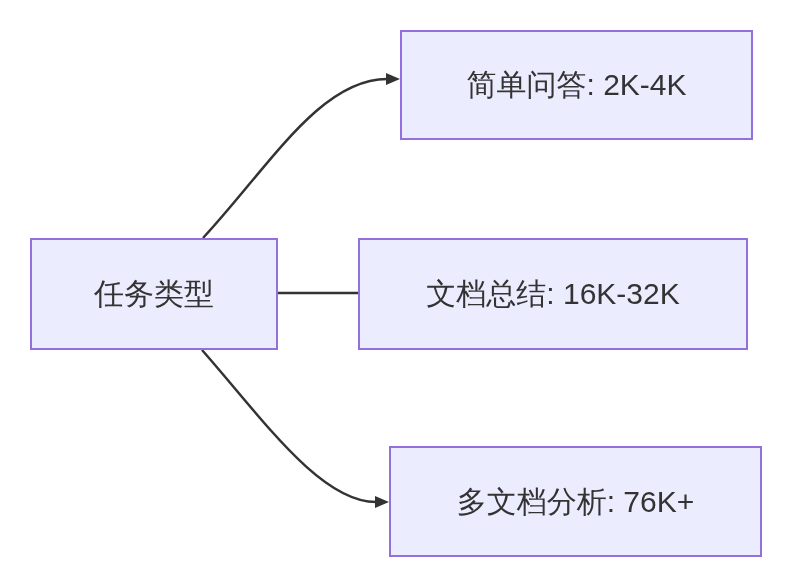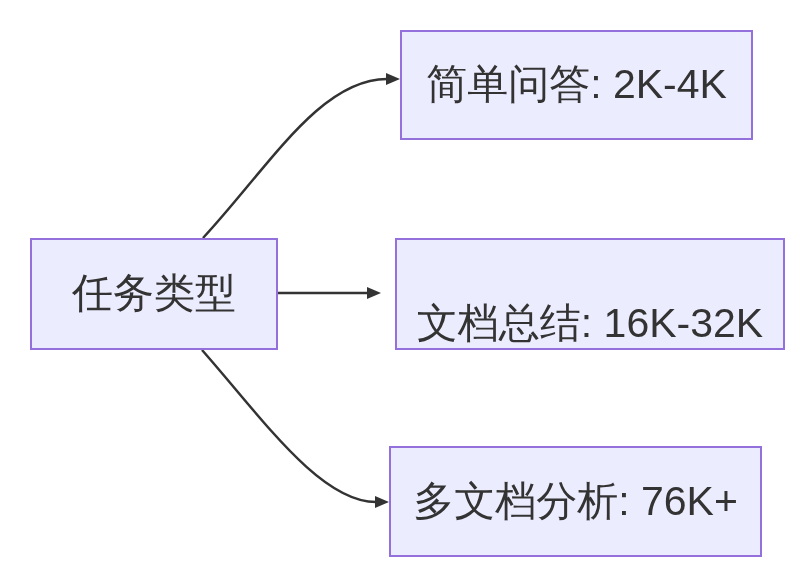--- a/index.html
+++ b/index.html
@@ -24,28 +24,28 @@
   }
   .node {
     position: absolute;
     box-sizing: border-box;
     background: #ECECFF;
     border: 2.5px solid #9370DB;
     display: flex;
     align-items: center;
     justify-content: center;
     color: #333333;
-    font-size: 41px;
+    font-size: 30px;
     line-height: 1.2;
     white-space: nowrap;
     text-align: center;
   }
   .node-root   { left: 30px;  top: 238px; width: 248px; height: 112px; }
   .node-child1 { left: 400px; top: 30px;  width: 353px; height: 110px; }
-  .node-child2 { left: 395px; top: 238px; width: 390px; height: 112px; align-items: flex-end; }
+  .node-child2 { left: 358px; top: 238px; width: 390px; height: 112px; }
   .node-child3 { left: 389px; top: 446px; width: 373px; height: 111px; }
   .edge {
     fill: none;
     stroke: #333333;
     stroke-width: 2.5px;
   }
 </style>
 </head>
 <body>
 

